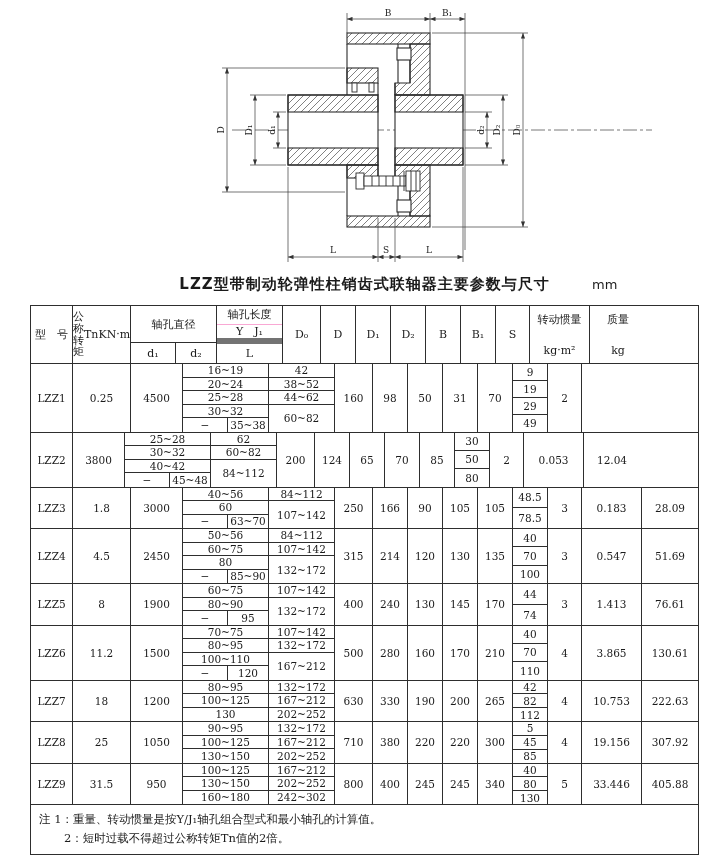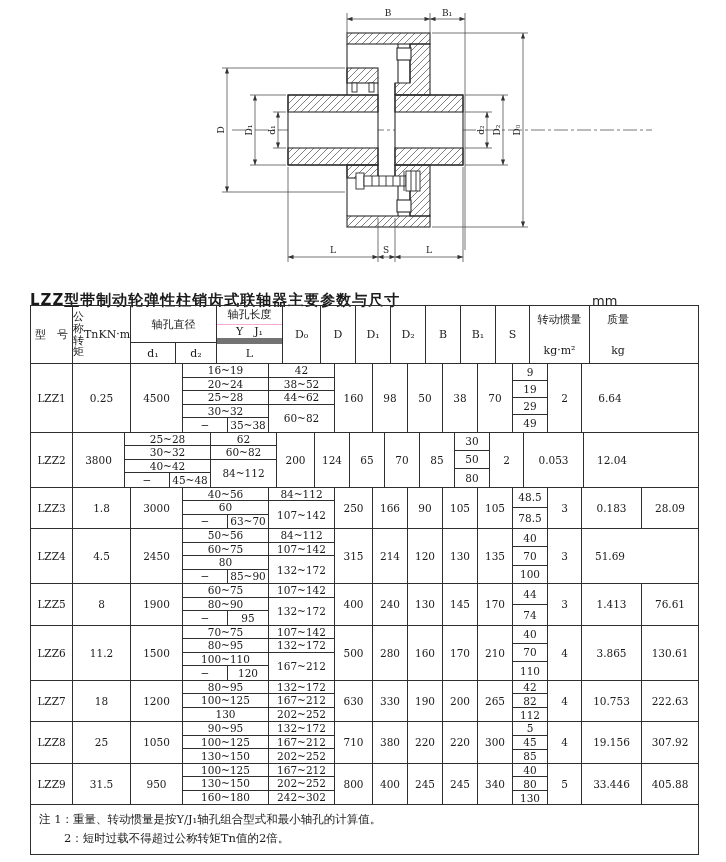--- a/index.html
+++ b/index.html
@@ -1,19 +1,19 @@
 <!DOCTYPE html>
 <html><head>
 <meta charset="utf-8">
 <style>
   html,body{margin:0;padding:0;background:#fff;}
   .page{position:relative;width:726px;height:862px;background:#fff;overflow:hidden;
         font-family:"DejaVu Serif","Liberation Serif",serif;color:#1b1b1b;}
   .drawing{position:absolute;top:0;left:0;}
-  .title-row{position:absolute;top:274px;left:30px;width:669px;margin-top:16px;}
+  .title-row{position:absolute;top:274px;left:30px;width:669px;text-align:center;}
   .title{font-family:"DejaVu Sans","Liberation Sans",sans-serif;font-weight:bold;
          font-size:15px;letter-spacing:1px;}
   .unit{position:absolute;top:3px;left:562px;font-size:13px;font-family:"DejaVu Sans",sans-serif;}
   
   .tbl{position:absolute;top:305px;left:30px;width:669px;border:1px solid #2e2e2e;
        box-sizing:border-box;font-size:10.5px;}
   .tbl *{box-sizing:border-box;}
   .cell{border-right:1px solid #2e2e2e;display:flex;align-items:center;justify-content:center;
         text-align:center;}
   .c-model{width:42px}.c-tn{width:58px}.c-n{width:52px}
@@ -238,30 +238,29 @@
                 <div class="bd1">−</div>
                 <div class="bd2">35~38</div>
               </div>
           </div>
           <div class="blen">60~82</div>
         </div>
       </div>
       <div class="cell c-D0">160</div>
       <div class="cell c-D">98</div>
       <div class="cell c-D1">50</div>
-      <div class="cell c-D2">38</div>
+      <div class="cell c-D2">31</div>
       <div class="cell c-B">70</div>
       <div class="b1stack">
         <div class="b1c">9</div>
         <div class="b1c">19</div>
         <div class="b1c">29</div>
         <div class="b1c">49</div>
       </div>
       <div class="cell c-S">2</div>
-      <div class="cell c-mass">6.64</div>
     </div>
 
     <div class="grp">
       <div class="cell c-model">LZZ2</div>
       <div class="cell c-n">3800</div>
       <div class="boreblock">
         <div class="br">
             <div class="bore">25~28</div>
             <div class="blen">62</div>
           </div>
@@ -357,20 +356,21 @@
       <div class="cell c-D">214</div>
       <div class="cell c-D1">120</div>
       <div class="cell c-D2">130</div>
       <div class="cell c-B">135</div>
       <div class="b1stack">
         <div class="b1c">40</div>
         <div class="b1c">70</div>
         <div class="b1c">100</div>
       </div>
       <div class="cell c-S">3</div>
+      <div class="cell c-in">0.547</div>
       <div class="cell c-mass">51.69</div>
     </div>
 
     <div class="grp">
       <div class="cell c-model">LZZ5</div>
       <div class="cell c-tn">8</div>
       <div class="cell c-n">1900</div>
       <div class="boreblock">
         <div class="br">
             <div class="bore">60~75</div>

